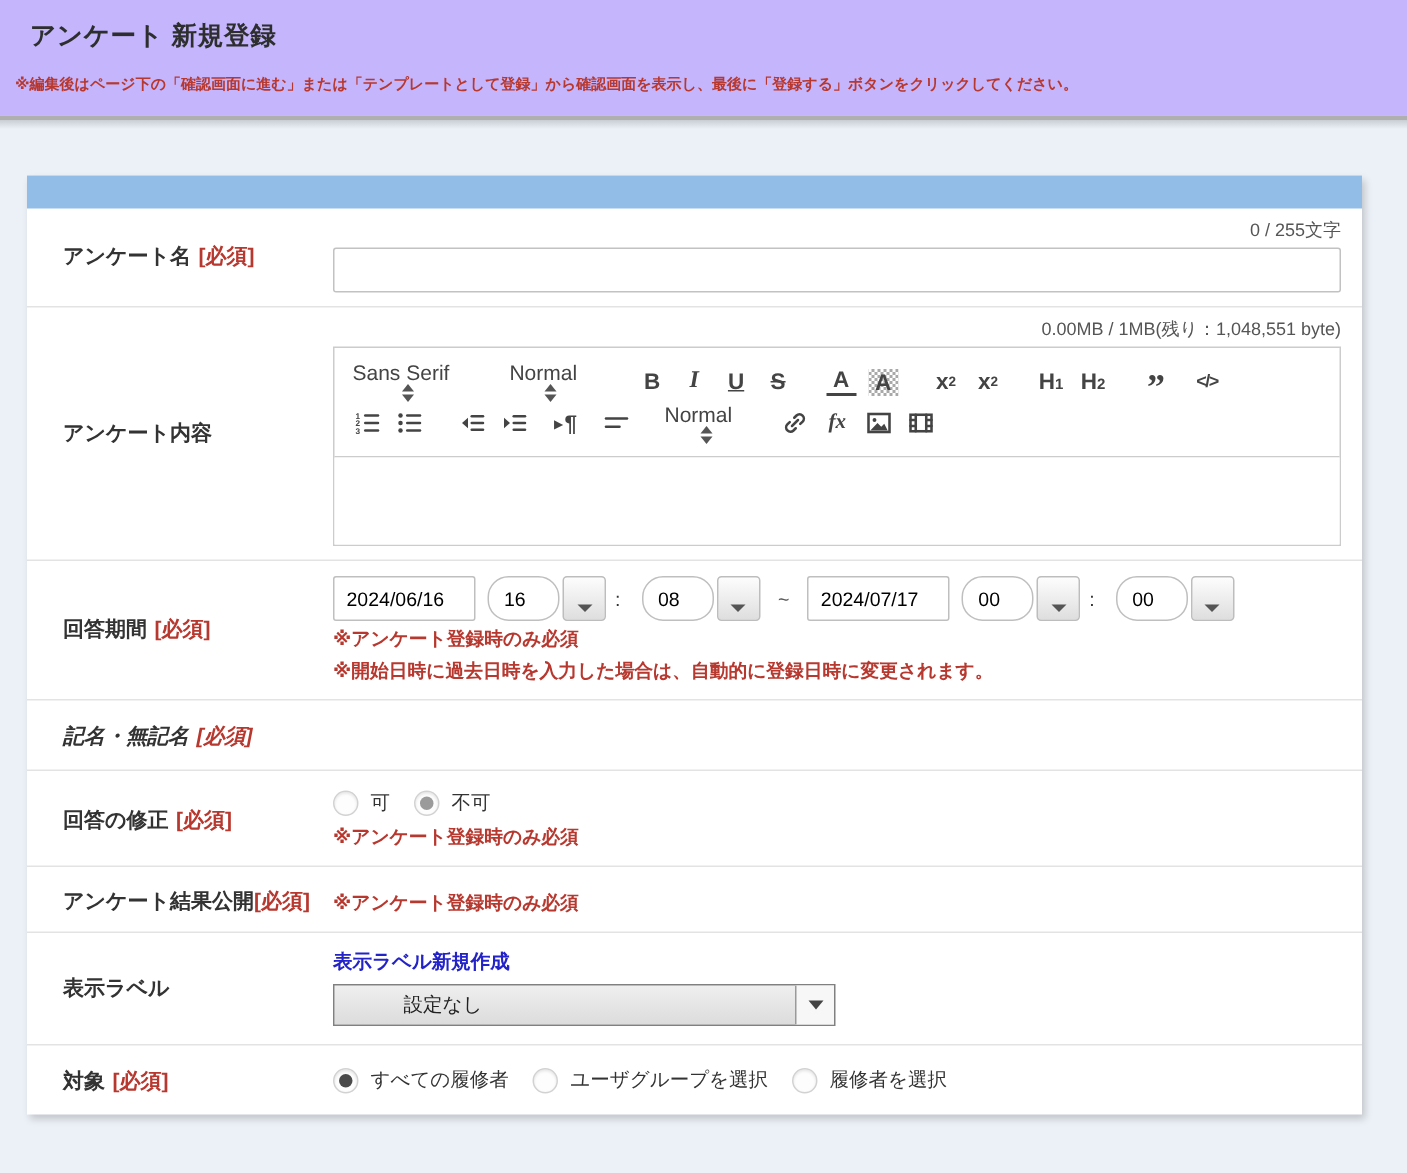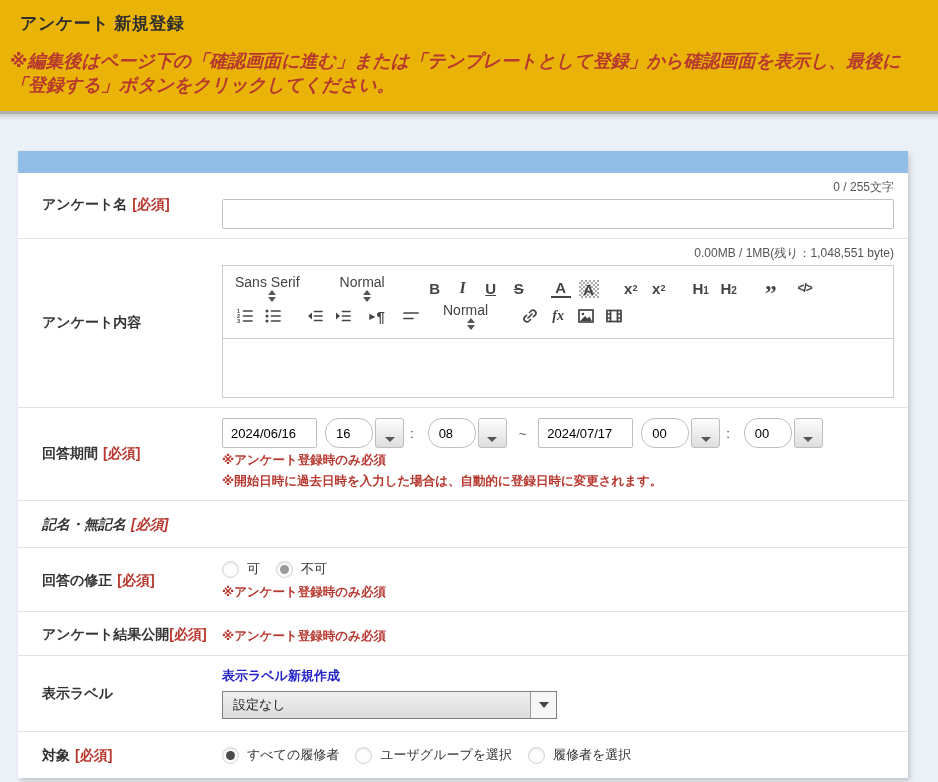--- a/index.html
+++ b/index.html
@@ -4,23 +4,23 @@
 <style>
   * { margin:0; padding:0; box-sizing:border-box; }
   html,body { width:938px; height:782px; }
   body {
     font-family:"Liberation Sans","DejaVu Sans",sans-serif;
     background:#ECF1F7;
     color:#333;
     overflow:hidden;
   }
   
-  .top-header { background:#eab308; padding:12px 4px 14px 20px; }
+  .top-header { background:#c4b5fd; padding:12px 4px 14px 20px; }
   .page-title { font-size:17px; font-weight:bold; color:#2e2e2e; letter-spacing:0.5px; }
-  .instruction { margin:14px 0 0 -10px; font-size:18px; font-weight:bold; color:#B7382F;font-style:italic; }
+  .instruction { margin:14px 0 0 -10px; font-size:10px; font-weight:bold; color:#B7382F; }
   .divider { height:3px; background:#AFAFAF; }
   .divider-fade { height:6px; background:linear-gradient(#C9CED3,#ECF1F7); }
 
   
   .content { padding:31px 0 0 18px; }
   .panel { width:890px; background:#fff; box-shadow:2px 3px 5px rgba(0,0,0,0.18); }
   .panel-bar { height:22px; background:#92BDE6; }
 
   .form-row { display:flex; border-bottom:1px solid #E3E3E3; padding:8px 14px 8px 24px; }
   .form-row:last-child { border-bottom:none; }
@@ -84,21 +84,21 @@
   .radio-group { display:flex; align-items:center; margin-right:16px; cursor:pointer; }
   .radio { width:17px; height:17px; border-radius:50%; border:1px solid #D2D2D2; background:#FDFDFD;
            box-shadow:inset 0 1px 2px rgba(0,0,0,0.10); display:inline-flex; align-items:center; justify-content:center; }
   .radio.sel::after { content:""; width:9px; height:9px; border-radius:50%; background:#4A4A4A; }
   .radio.sel.gray::after { background:#9B9B9B; }
   .radio-text { font-size:13px; color:#333; margin-left:8px; }
 
   
   .blue-link { color:#2323C8; font-size:13px; font-weight:bold; text-decoration:none; cursor:pointer; }
   .label-select { margin-top:6px; width:335px; height:28px; border:1px solid #808080;
-                  background:linear-gradient(#EFEFEF,#DCDCDC); display:flex; align-items:center; cursor:pointer; }
+                  background:linear-gradient(#EFEFEF,#DCDCDC); display:flex; align-items:center; cursor:pointer;padding-left:36px; }
   .label-select .sel-text { flex:1; font-size:13px; color:#222; padding-left:10px; }
   .label-select .sel-arrow-box { width:26px; height:100%; border-left:1px solid #9A9A9A; background:#F7F7F7;
                   display:flex; align-items:center; justify-content:center; }
   .sel-caret { width:0; height:0; border-left:5px solid transparent; border-right:5px solid transparent; border-top:6px solid #444; }
   .add-line { display:flex; align-items:center; margin-top:10px; }
   .plus-btn { width:24px; height:24px; border-radius:50%; background:#1E3F7F; display:flex; align-items:center; justify-content:center; cursor:pointer; }
   .plus-btn svg line { stroke:#EDD500; stroke-width:3.5; stroke-linecap:butt; }
   .add-line .blue-link { margin-left:14px; }
 
   

